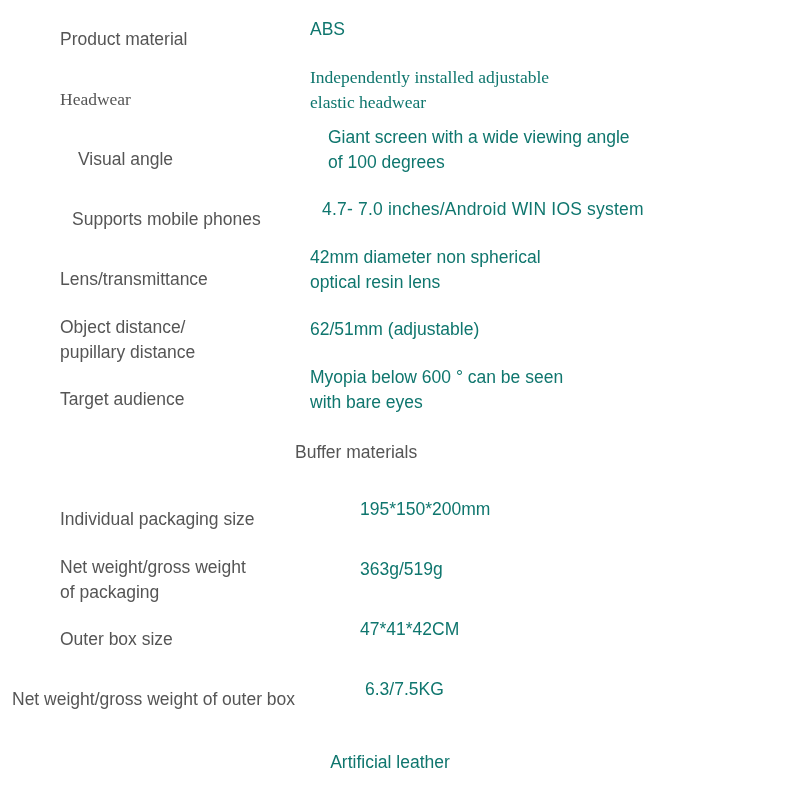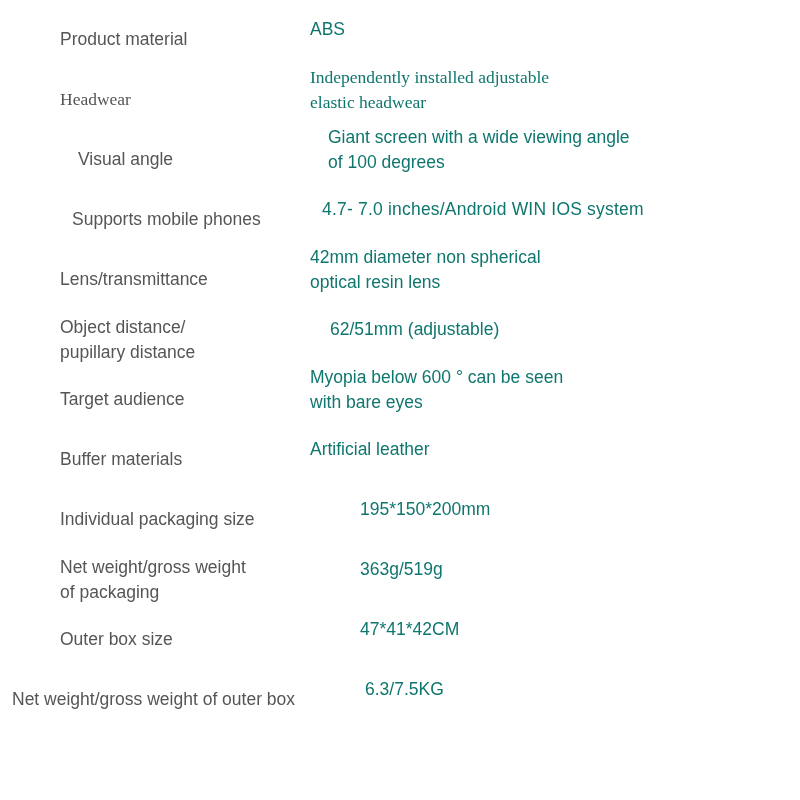--- a/index.html
+++ b/index.html
@@ -62,23 +62,23 @@
     font-weight: 400;
     white-space: pre-line;
   }
 
   
   .r0  { height: 60px; }
   .r1  { height: 60px; font-family: Liberation Serif, serif; }
   .r2  { height: 60px; padding-left: 18px; }
   .r3  { height: 60px; padding-left: 12px; }
   .r4  { height: 60px; }
-  .r5  { height: 60px; gap: 20px; }
+  .r5  { height: 60px; }
   .r6  { height: 60px; }
-  .r7  { height: 60px; }
+  .r7  { height: 60px; flex-direction: column; }
   .r8  { height: 60px; }
   .r9  { height: 60px; }
   .r10 { height: 60px; }
   .r11 { height: 60px; }
 
   .r0 .spec-value { padding-left: 0px; }
   .r8 .spec-value,
   .r9 .spec-value,
   .r10 .spec-value { padding-left: 50px; }
   .r11 .spec-label { width: 365px; flex: 0 0 365px; padding-left: 12px; }

